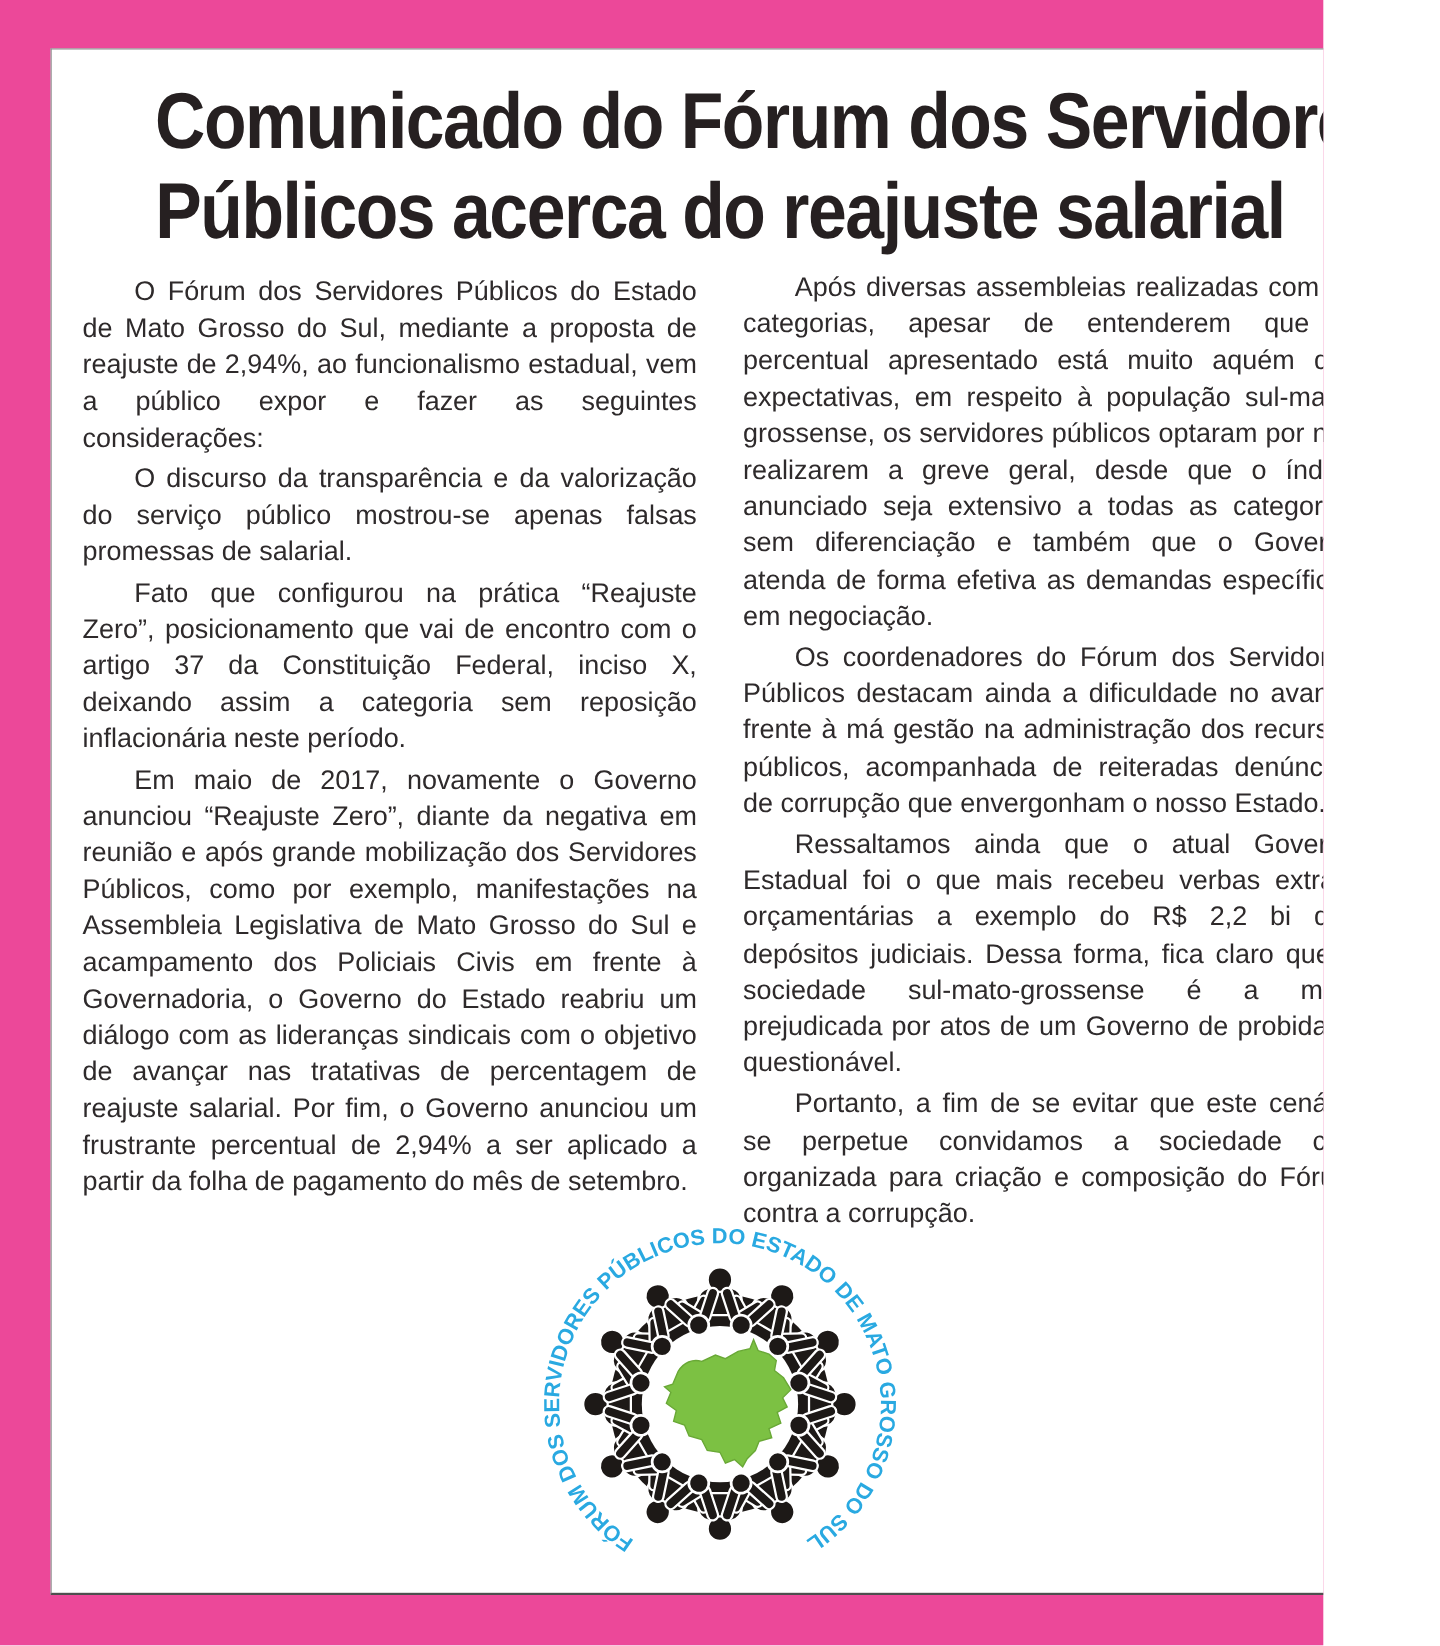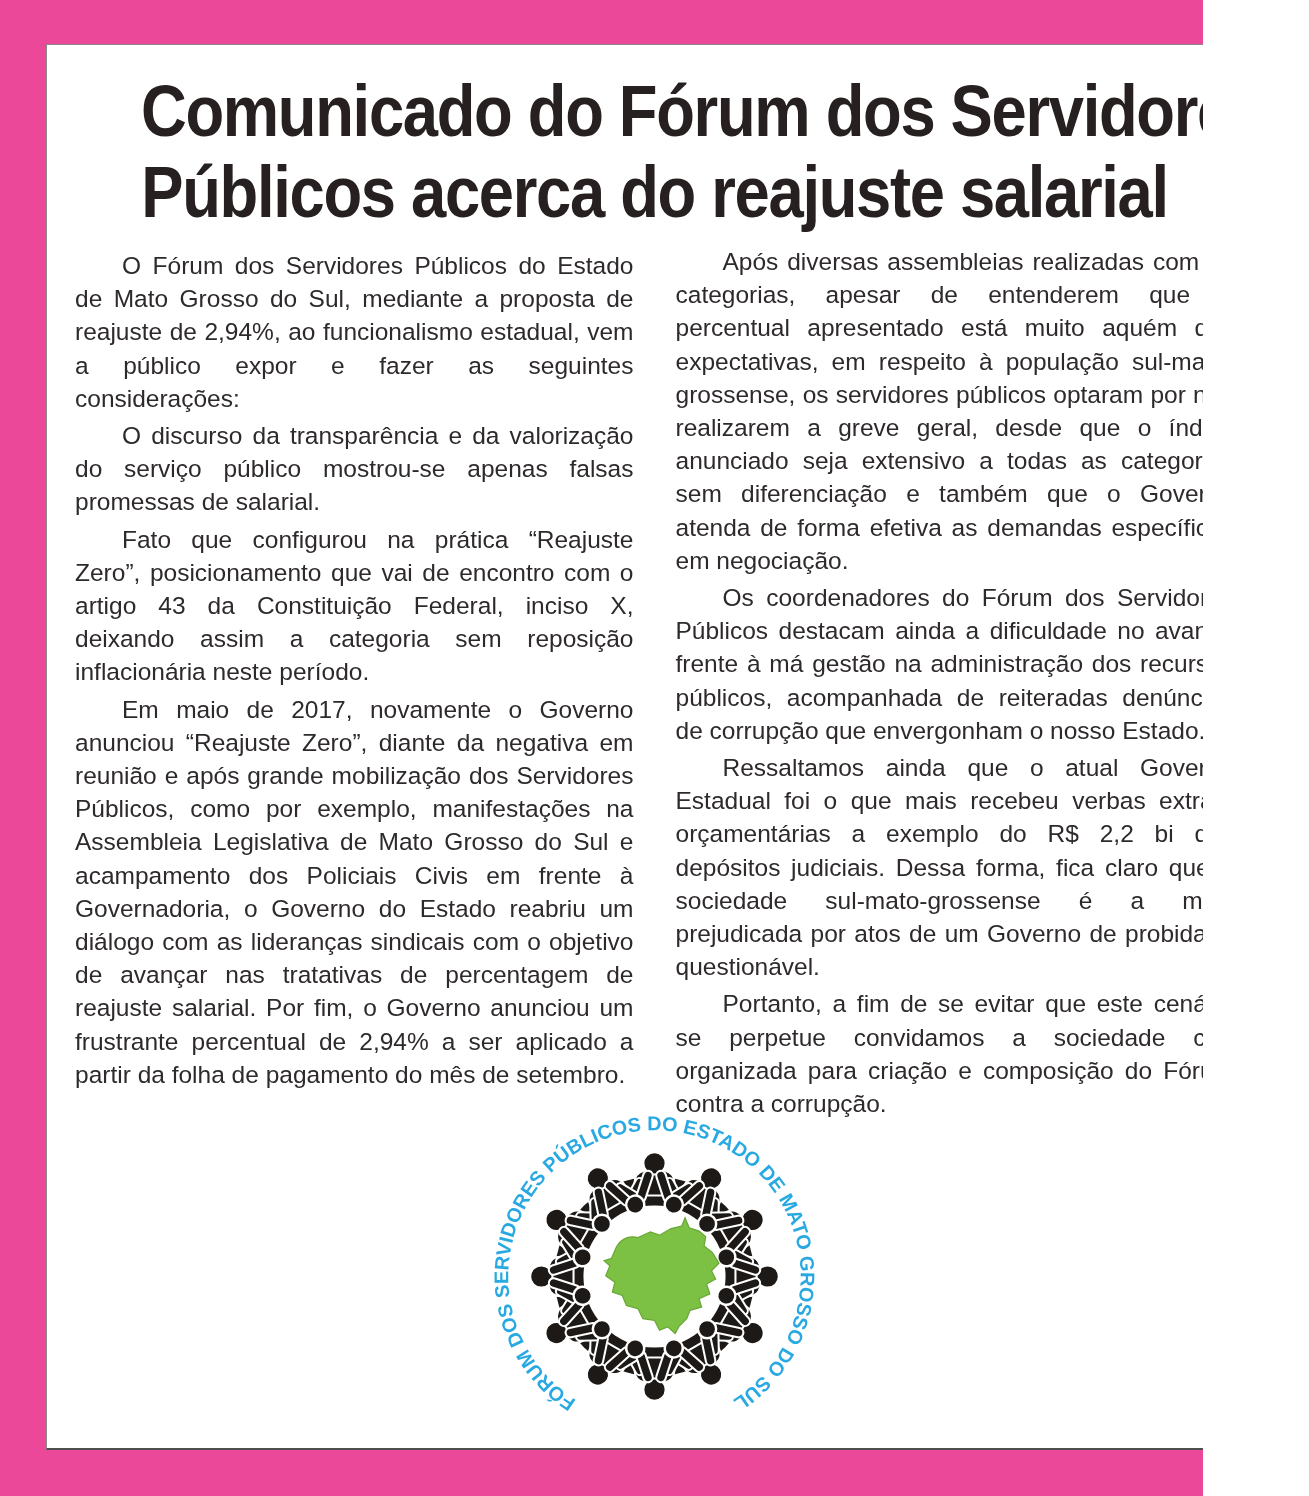--- a/index.html
+++ b/index.html
@@ -81,21 +81,21 @@
 
     <h1 class="headline">
       <div>Comunicado do Fórum dos Servidores</div>
       <div>Públicos acerca do reajuste salarial</div>
     </h1>
 
     <div class="cols">
 
     <p>O Fórum dos Servidores Públicos do Estado de Mato Grosso do Sul, mediante a proposta de reajuste de 2,94%, ao funcionalismo estadual, vem a público expor e fazer as seguintes considerações:</p>
         <p>O discurso da transparência e da valorização do serviço público mostrou-se apenas falsas promessas de salarial.</p>
-        <p>Fato que configurou na prática “Reajuste Zero”, posicionamento que vai de encontro com o artigo 43 da Constituição Federal, inciso X, deixando assim a categoria sem reposição inflacionária neste período.</p>
+        <p>Fato que configurou na prática “Reajuste Zero”, posicionamento que vai de encontro com o artigo 37 da Constituição Federal, inciso X, deixando assim a categoria sem reposição inflacionária neste período.</p>
         <p>Em maio de 2017, novamente o Governo anunciou “Reajuste Zero”, diante da negativa em reunião e após grande mobilização dos Servidores Públicos, como por exemplo, manifestações na Assembleia Legislativa de Mato Grosso do Sul e acampamento dos Policiais Civis em frente à Governadoria, o Governo do Estado reabriu um diálogo com as lideranças sindicais com o objetivo de avançar nas tratativas de percentagem de reajuste salarial. Por fim, o Governo anunciou um frustrante percentual de 2,94% a ser aplicado a partir da folha de pagamento do mês de setembro.</p>
         <p>Após diversas assembleias realizadas com as categorias, apesar de entenderem que o percentual apresentado está muito aquém das expectativas, em respeito à população sul-mato-grossense, os servidores públicos optaram por não realizarem a greve geral, desde que o índice anunciado seja extensivo a todas as categorias sem diferenciação e também que o Governo atenda de forma efetiva as demandas específicas em negociação.</p>
         <p>Os coordenadores do Fórum dos Servidores Públicos destacam ainda a dificuldade no avanço frente à má gestão na administração dos recursos públicos, acompanhada de reiteradas denúncias de corrupção que envergonham o nosso Estado.</p>
         <p>Ressaltamos ainda que o atual Governo Estadual foi o que mais recebeu verbas extras-orçamentárias a exemplo do R$ 2,2 bi dos depósitos judiciais. Dessa forma, fica claro que a sociedade sul-mato-grossense é a mais prejudicada por atos de um Governo de probidade questionável.</p>
         <p>Portanto, a fim de se evitar que este cenário se perpetue convidamos a sociedade civil organizada para criação e composição do Fórum contra a corrupção.</p>
       </div>
 
     <div class="logo-wrap">
       <svg width="347" height="347" viewBox="0 0 420 420">
         <defs>

